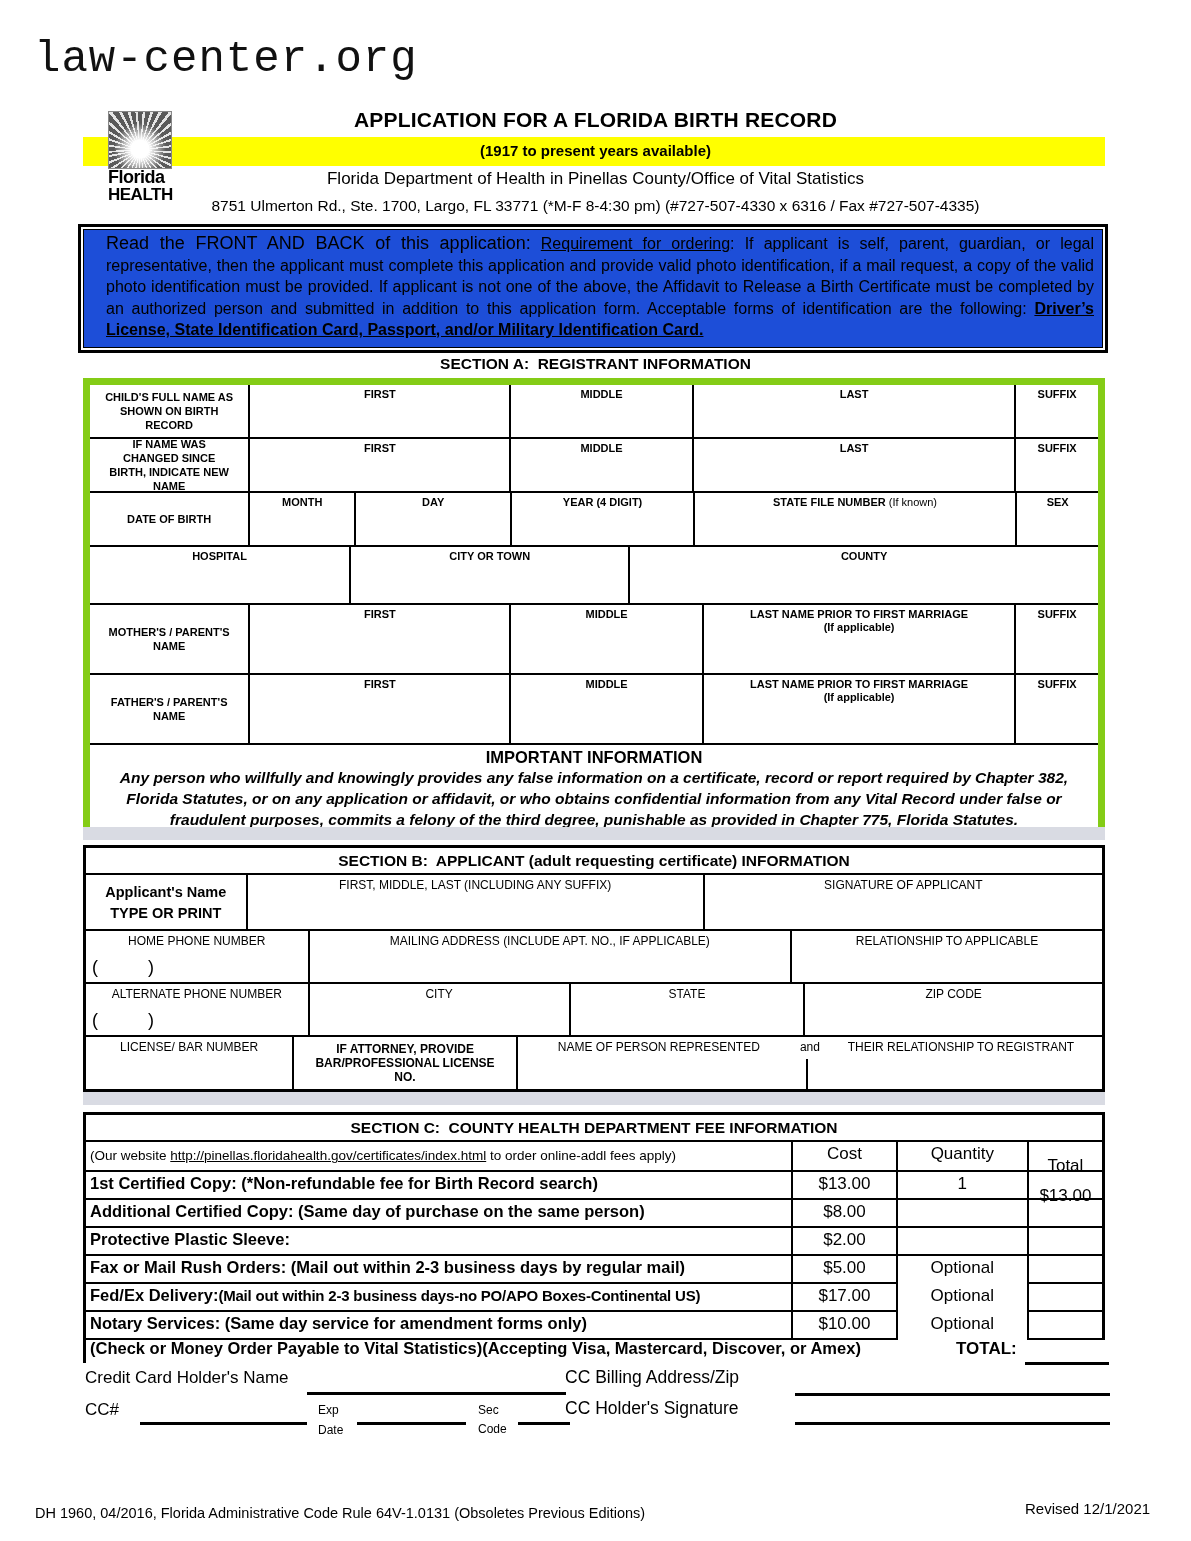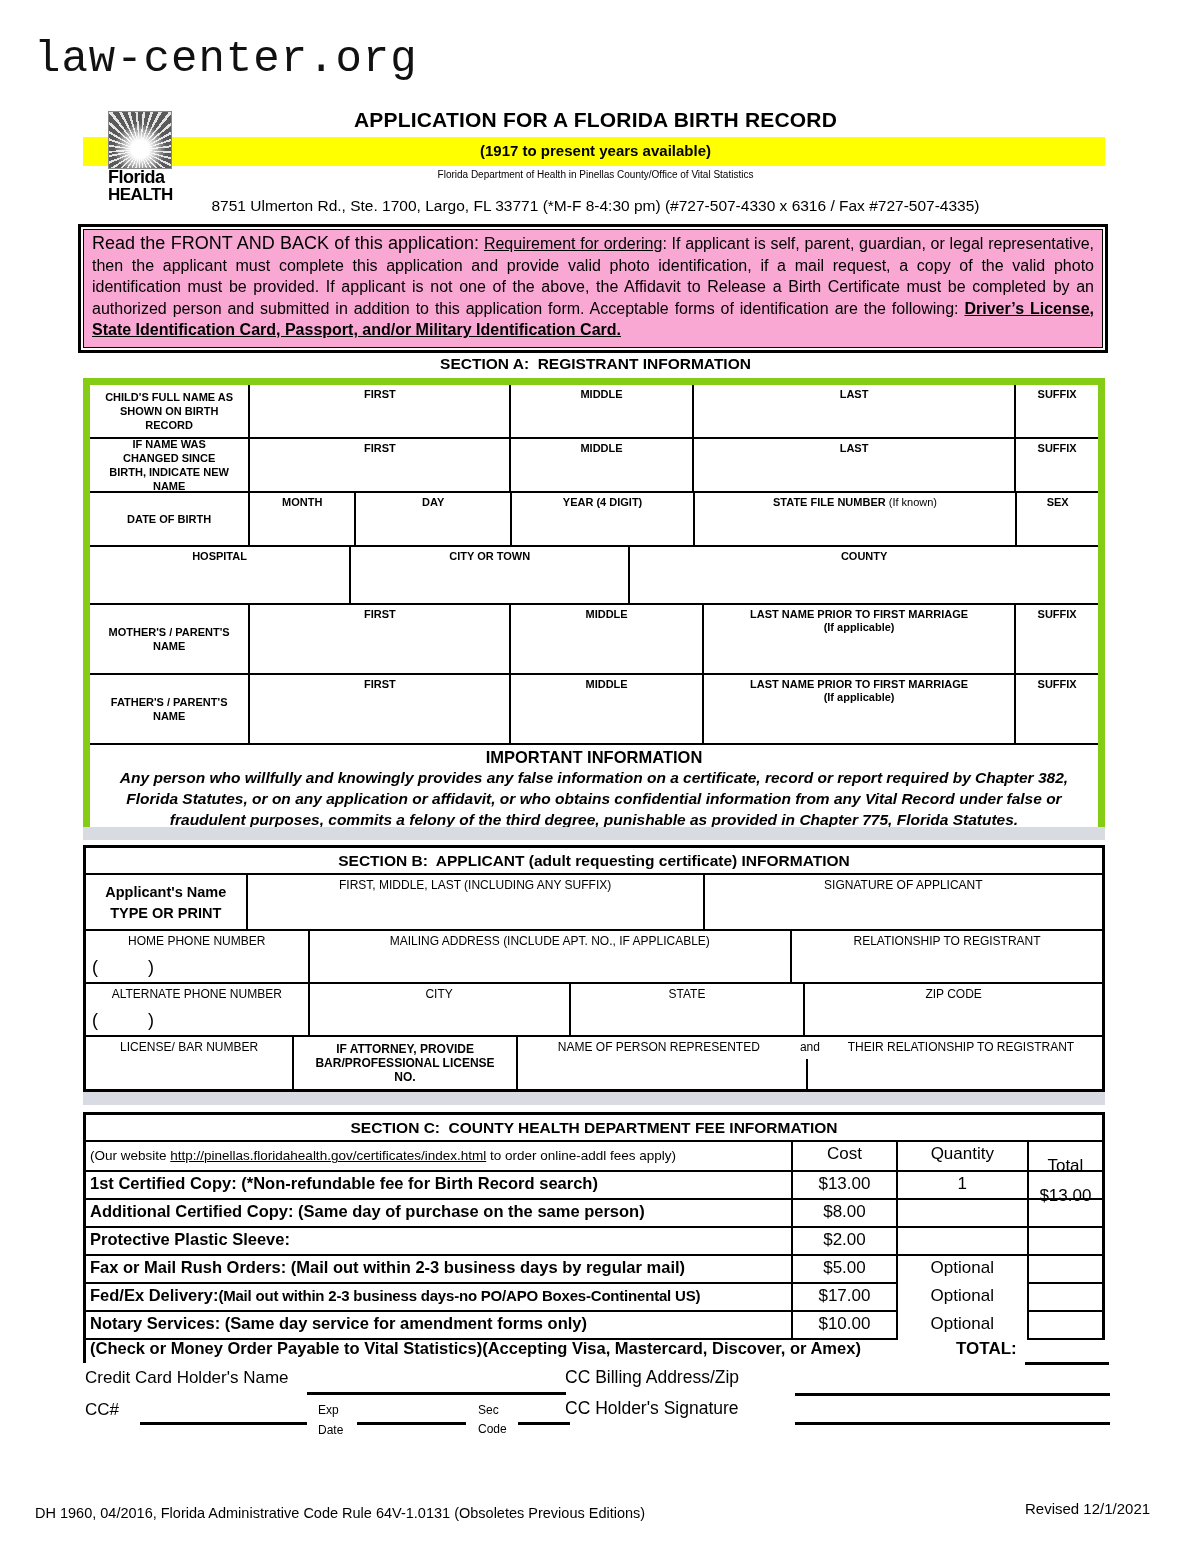--- a/index.html
+++ b/index.html
@@ -6,36 +6,36 @@
   html,body { background:#fff; }
   body { width:1191px; height:1541px; position:relative; font-family:"Liberation Sans", sans-serif; color:#000; }
 
   
   .brand { position:absolute; left:34px; top:34px; font-family:"Liberation Mono","DejaVu Sans Mono",monospace; font-size:44px; font-weight:400; letter-spacing:1px; color:#111; }
 
   
   .title { position:absolute; left:0; top:108px; width:1191px; text-align:center; font-size:21px; font-weight:bold; letter-spacing:.2px; }
   .yellowband { position:absolute; left:83px; top:137px; width:1022px; height:29px; background:#ffff00; }
   .yearsline { position:absolute; left:0; top:142px; width:1191px; text-align:center; font-size:15px; font-weight:bold; z-index:3; }
-  .deptline { position:absolute; left:0; top:169px; width:1191px; text-align:center; font-size:10px; }
+  .deptline { position:absolute; left:0; top:169px; width:1191px; text-align:center; font-size:17px; }
   .addrline { position:absolute; left:0; top:197px; width:1191px; text-align:center; font-size:15.5px; }
 
   
   .logo { position:absolute; left:108px; top:111px; width:64px; z-index:4; background:#fff; }
   .logo-img { width:64px; height:58px; background:
       radial-gradient(circle at 50% 66%, #ffffff 0 9px, rgba(255,255,255,.75) 14px, rgba(255,255,255,0) 26px),
       repeating-conic-gradient(from -95deg at 50% 68%, #e5e5e5 0 4deg, #5a5a5a 4deg 11deg),
       #6a6a6a;
       border:1px solid #888; }
   .logo-t1 { font-size:18px; font-weight:bold; line-height:17px; letter-spacing:-.5px; }
   .logo-t2 { font-size:17px; font-weight:900; line-height:17px; letter-spacing:-.5px; }
 
   
   .notice { position:absolute; left:78px; top:224px; width:1030px; height:129px; border:3px solid #000; background:#fff; padding:2px; }
-  .notice-in { width:100%; height:100%; border:1px solid #000; background:#f9a8d4; padding:3px 8px 0 8px; font-size:16px; line-height:21.5px; text-align:justify; }
+  .notice-in { width:100%; height:100%; border:1px solid #000; background:#1d4ed8; padding:3px 8px 0 22px; font-size:16px; line-height:21.5px; text-align:justify; }
   .notice-lead { font-size:18px; }
   .u { text-decoration:underline; }
   .notice b { font-weight:bold; }
 
   
   .sec-a-title { position:absolute; left:0; top:355px; width:1191px; text-align:center; font-weight:bold; font-size:15.5px; white-space:pre; }
 
   
   .tbl { position:absolute; left:83px; width:1022px; background:#fff; }
   .row { display:flex; }
@@ -231,21 +231,21 @@
   </div>
   <div class="row" style="height:53px">
     <div class="cell" style="flex:0 0 22%">
         <div class="bhead">HOME PHONE NUMBER</div>
         <div class="paren">(          )</div>
       </div>
     <div class="cell" style="flex:0 0 47.5%">
         <div class="bhead">MAILING ADDRESS (INCLUDE APT. NO., IF APPLICABLE)</div>
       </div>
     <div class="cell" style="flex:1">
-        <div class="bhead">RELATIONSHIP TO REGISTRANT</div>
+        <div class="bhead">RELATIONSHIP TO APPLICABLE</div>
       </div>
   </div>
   <div class="row" style="height:53px">
     <div class="cell" style="flex:0 0 22%">
         <div class="bhead">ALTERNATE PHONE NUMBER</div>
         <div class="paren">(          )</div>
       </div>
     <div class="cell" style="flex:0 0 25.7%">
         <div class="bhead">CITY</div>
       </div>

